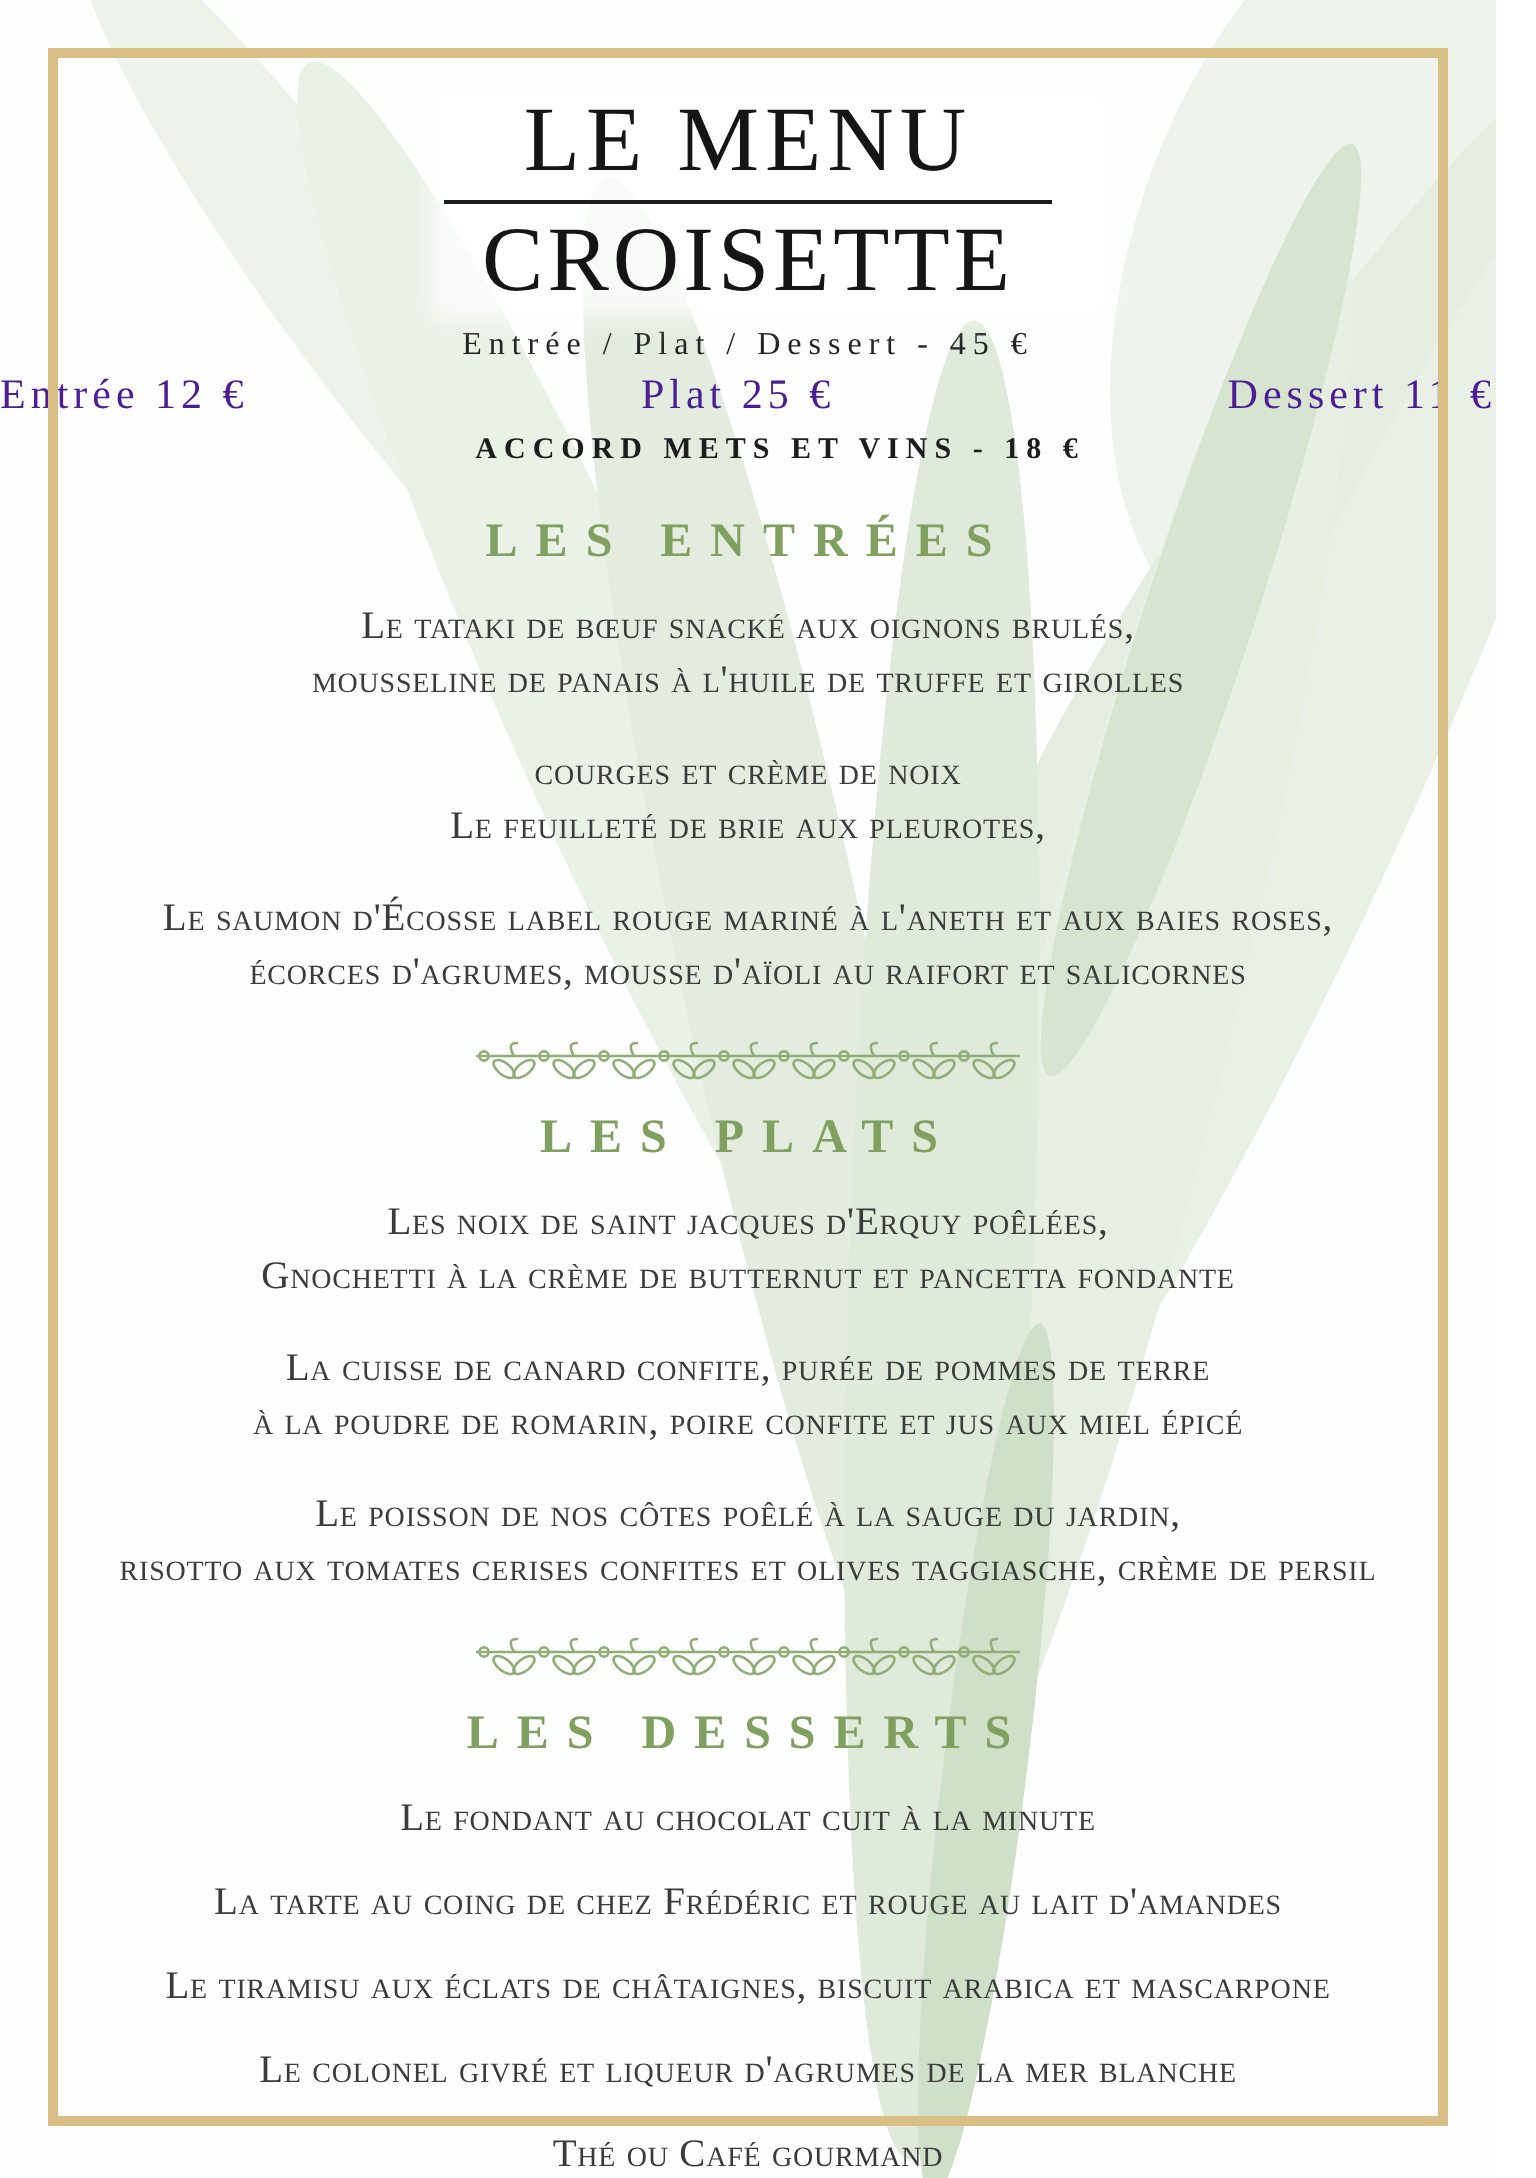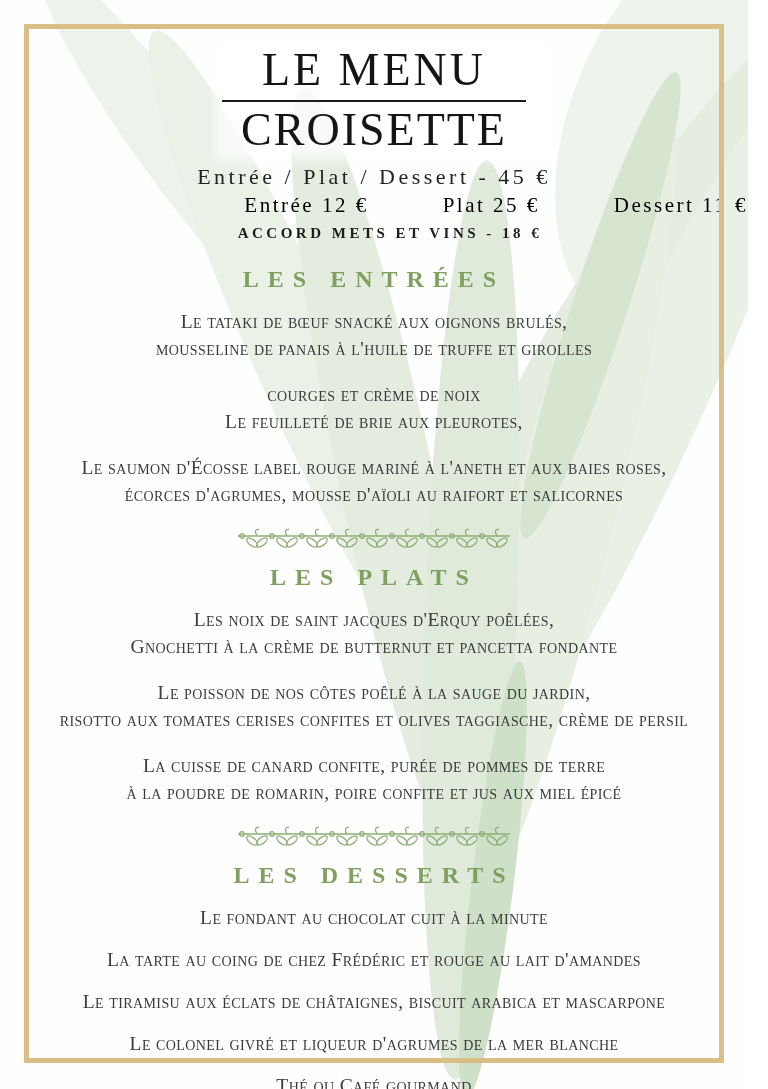--- a/index.html
+++ b/index.html
@@ -30,24 +30,24 @@
     margin:46px 0 0 0;
     font-size:46px;line-height:1.05;font-weight:normal;
     letter-spacing:3px;color:#151515;
   }
   .title-rule{position:relative;width:304px;height:2px;background:#1c1c1c;margin:6px auto 5px auto;}
   .subtitle{
     position:relative;margin:0;
     font-size:46px;line-height:1.0;font-weight:normal;
     letter-spacing:2px;color:#151515;
   }
-  .formula{margin:11px 0 0 0;font-size:22px;letter-spacing:3.5px;color:#232323;}
+  .formula{margin:11px 0 0 0;font-size:16px;letter-spacing:3.5px;color:#232323;}
   .alacarte{
-    display:flex;justify-content:flex-end;gap:74px;
-    margin-top:3px;font-size:21px;letter-spacing:2.5px;color:#000000;
+    display:flex;justify-content:space-between;
+    margin-top:3px;font-size:21px;letter-spacing:2.5px;color:#4c1d95;
   }
   .accord{margin:7px 0 0 0;font-size:15px;font-weight:bold;letter-spacing:3.5px;color:#1d1d1d;padding-left:32px;}
   .section-heading{
     margin:0;font-size:24px;font-weight:bold;
     letter-spacing:9px;color:#7fa05e;
   }
   .heading-entrees{margin-top:24px;}
   .heading-plats{margin-top:13px;}
   .heading-desserts{margin-top:13px;}
   .items{margin-top:15px;}
@@ -133,26 +133,26 @@
         <use href="#motif" x="248"></use>
     </svg>
 
     <h2 class="section-heading heading-plats">LES PLATS</h2>
     <div class="items">
       <div class="item">
         <div class="item-line">Les noix de saint jacques d'Erquy poêlées,</div>
         <div class="item-line">Gnochetti à la crème de butternut et pancetta fondante</div>
       </div>
       <div class="item">
+        <div class="item-line">La cuisse de canard confite, purée de pommes de terre</div>
+        <div class="item-line">à la poudre de romarin, poire confite et jus aux miel épicé</div>
+      </div>
+      <div class="item">
         <div class="item-line">Le poisson de nos côtes poêlé à la sauge du jardin,</div>
         <div class="item-line">risotto aux tomates cerises confites et olives taggiasche, crème de persil</div>
-      </div>
-      <div class="item">
-        <div class="item-line">La cuisse de canard confite, purée de pommes de terre</div>
-        <div class="item-line">à la poudre de romarin, poire confite et jus aux miel épicé</div>
       </div>
     </div>
 
     <svg class="divider divider-svg" width="280" height="24" viewBox="0 0 280 24">
       <line x1="4" y1="9" x2="276" y2="9"></line>
       <use href="#motif" x="8"></use>
         <use href="#motif" x="38"></use>
         <use href="#motif" x="68"></use>
       <use href="#motif" x="98"></use>
         <use href="#motif" x="128"></use>

